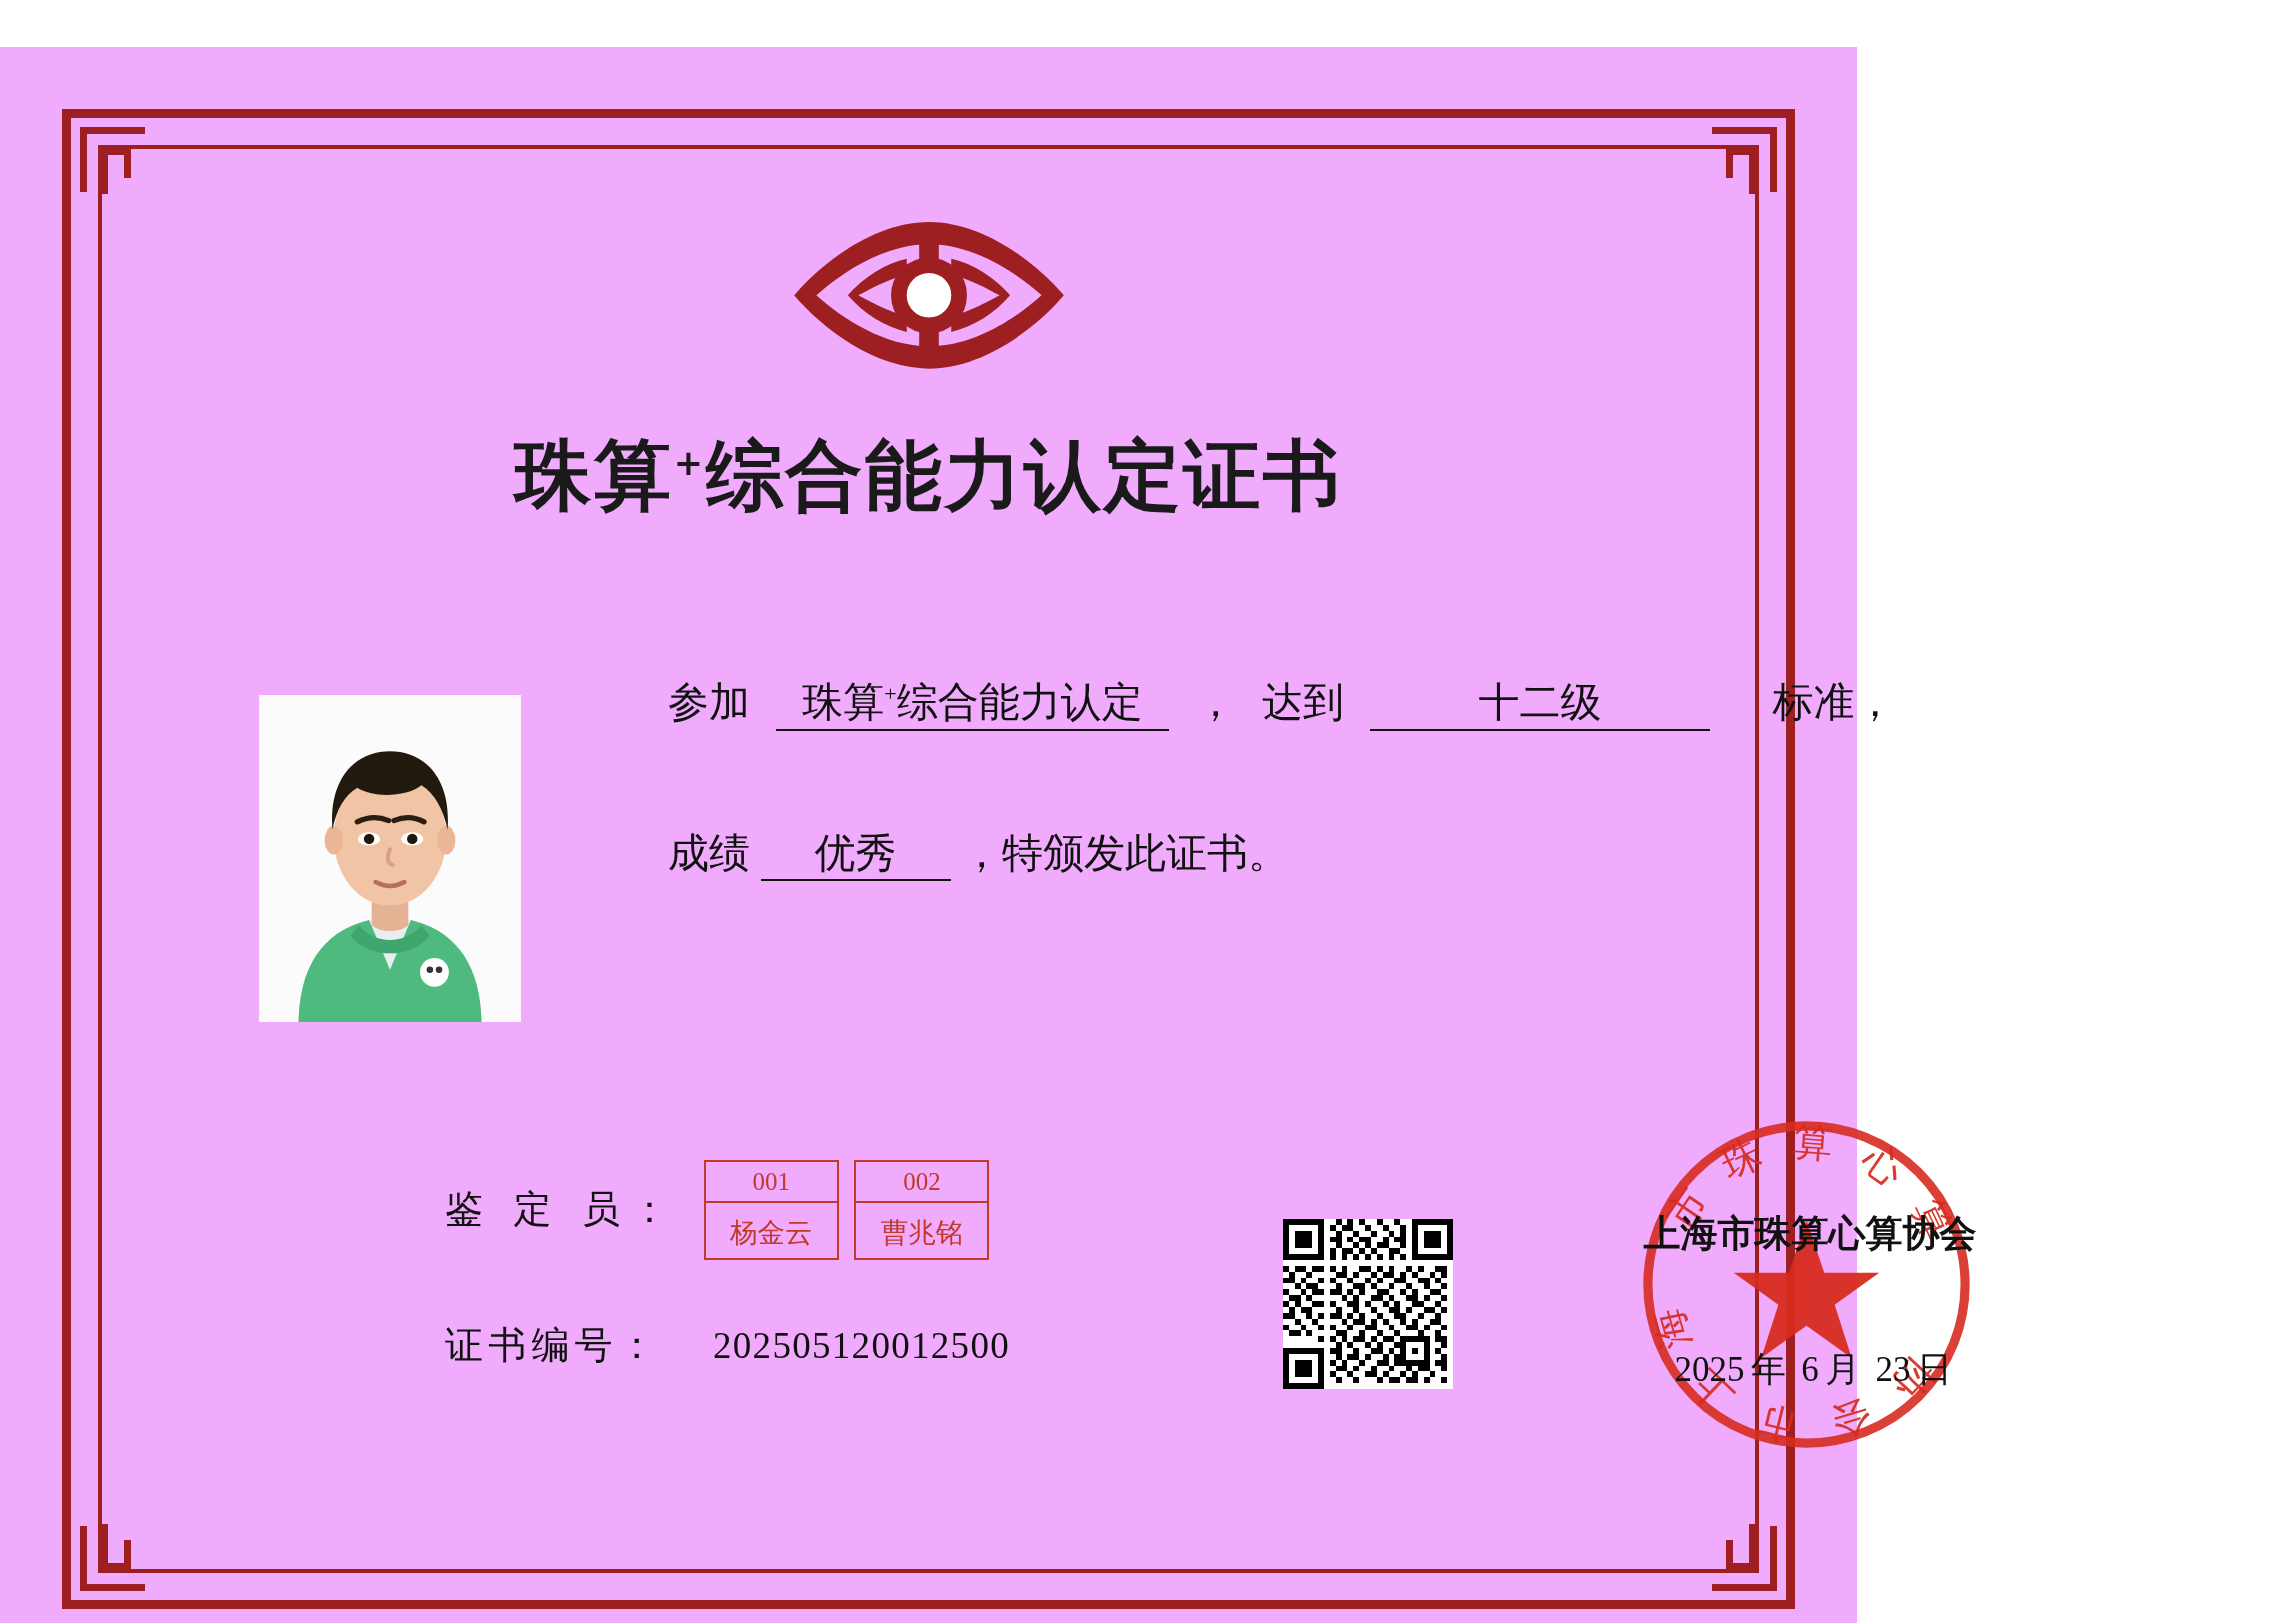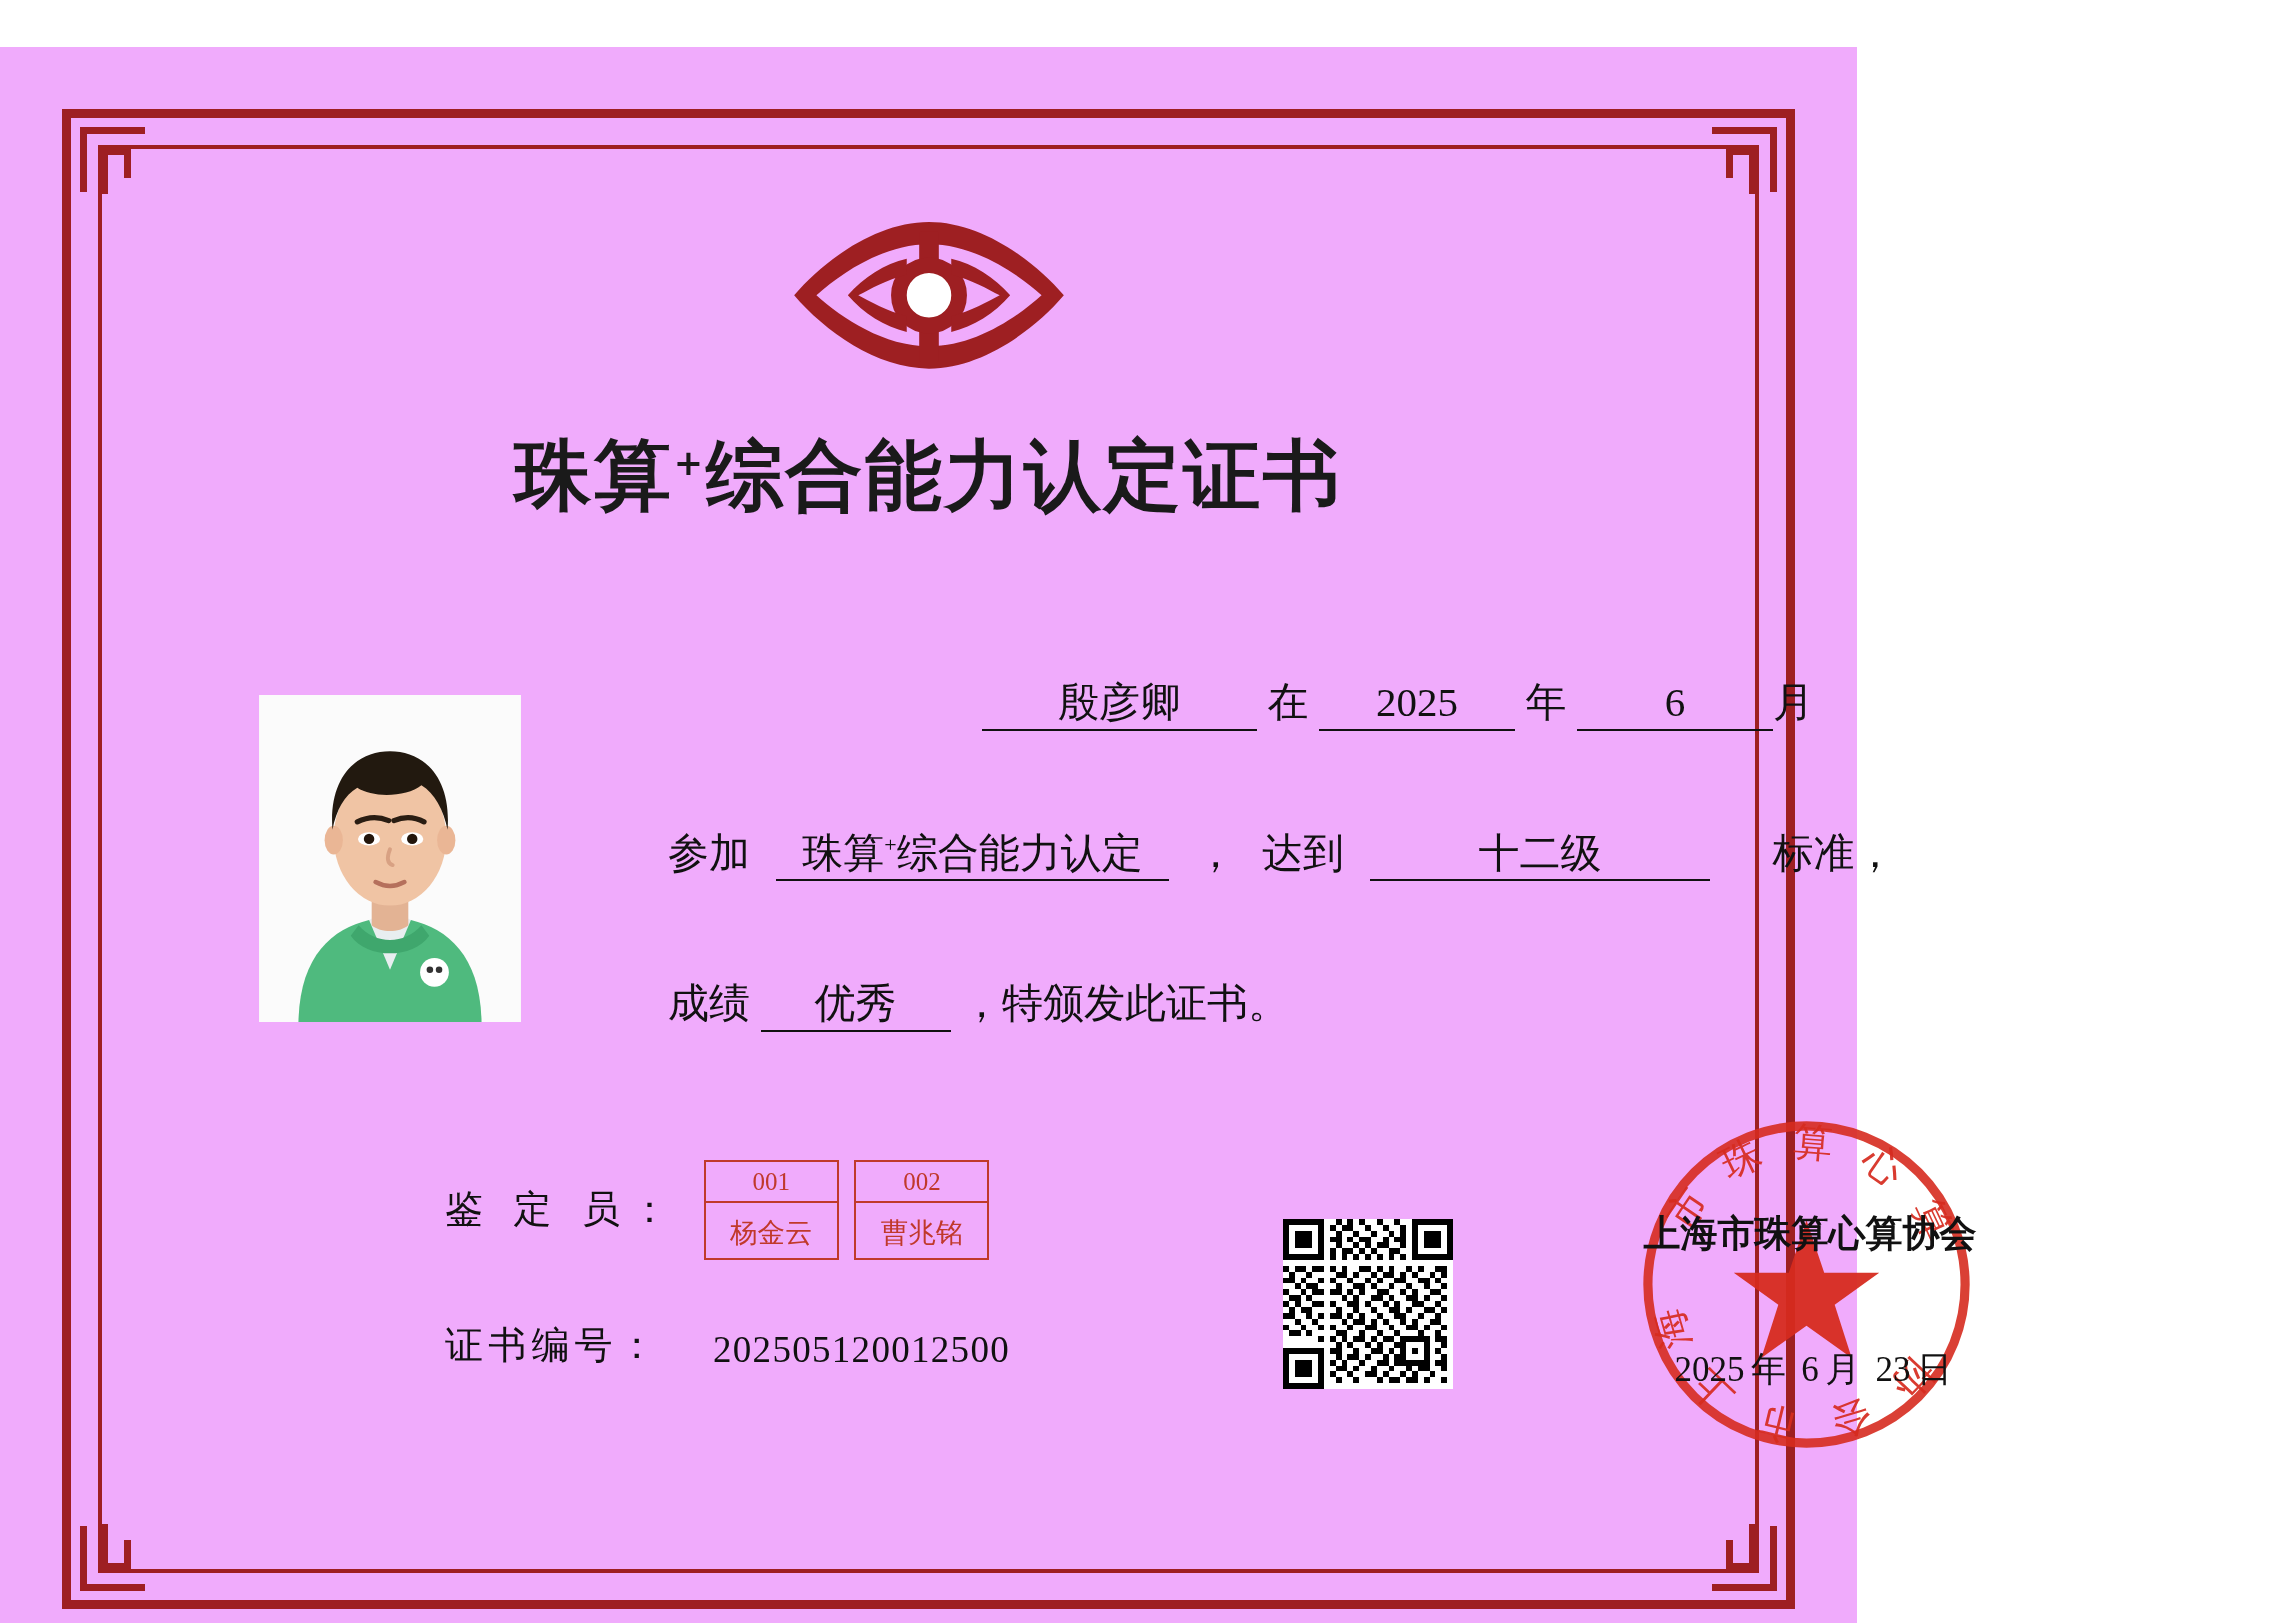--- a/index.html
+++ b/index.html
@@ -174,21 +174,21 @@
   }
   .stamp-box .num { font-size: 25px; display: block; border-bottom: 2px solid #c0392b; padding-bottom: 3px;}
   .stamp-box .nm  { font-size: 27.5px; display: block; padding-top: 11px; }
 
   
   .certno-row {
     position: absolute;
     left: 445px;
     top: 1273px;
     display: flex;
-    align-items: flex-end;
+    align-items: center;
     font-size: 38px;
     color: #111;
   }
   .certno-label { letter-spacing: 5.2px; }
   .certno-value { margin-left: 52px; font-size: 37px; letter-spacing: 1.3px; }
 
   
   .qr {
     position: absolute;
     left: 1283px;
@@ -311,32 +311,20 @@
       <circle cx="234" cy="220" r="8" fill="#23160c"></circle>
 
       <path d="M200 236 q-8 20 4 24" stroke="#d8a183" stroke-width="6" fill="none" stroke-linecap="round"></path>
 
       <path d="M178 286 q22 12 44 0" stroke="#b5705c" stroke-width="7" fill="none" stroke-linecap="round"></path>
     </svg>
   </div>
 
   <div class="body-area">
 
-    <div class="line l1">
-      <span class="blank name">殷彦卿</span>
-      <span class="gap"></span>
-      <span>在</span>
-      <span class="gap"></span>
-      <span class="blank year">2025</span>
-      <span class="gap"></span>
-      <span>年</span>
-      <span class="gap"></span>
-      <span class="blank month">6</span>
-      <span>月</span>
-    </div>
 
     <div class="line l2">
       <span>参加</span>
       <span class="blank item">
         <span>珠算</span><span class="sup">+</span><span>综合能力认定</span>
       </span>
       <span>，</span>
       <span>达到</span>
       <span class="blank level">十二级</span>
       <span class="gap"></span>

